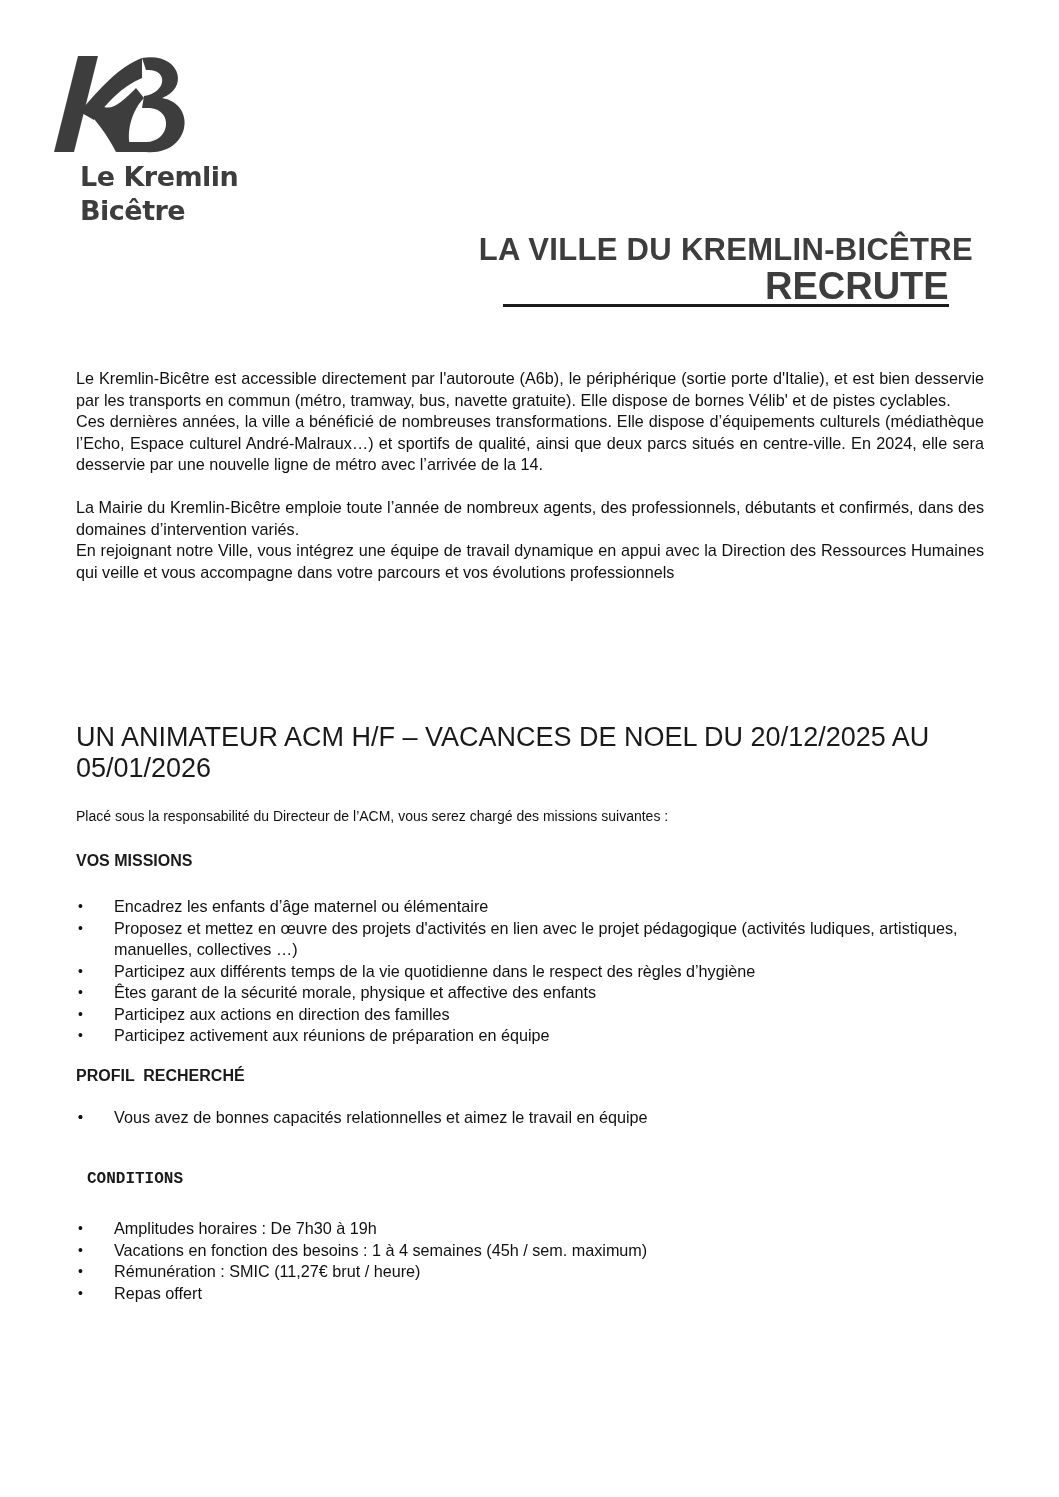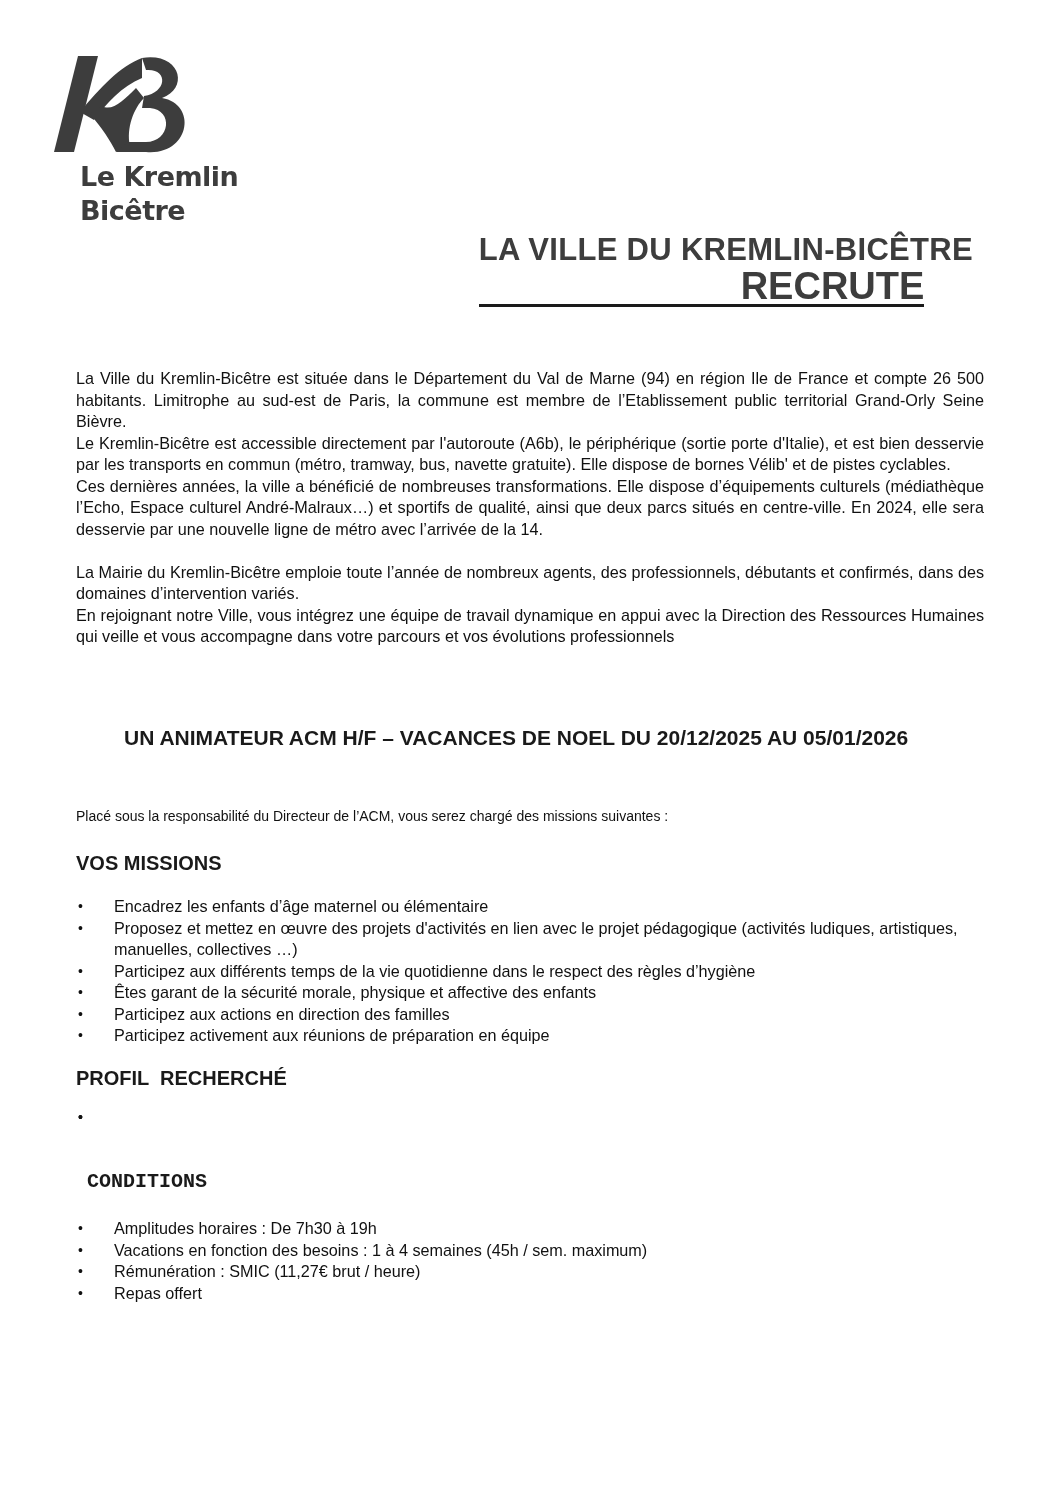--- a/index.html
+++ b/index.html
@@ -2,32 +2,32 @@
 <html><head>
 <meta charset="utf-8">
 <style>
   html, body { margin: 0; padding: 0; background: #ffffff; }
   body { width: 1059px; height: 1497px; position: relative; overflow: hidden;
          font-family: "Liberation Sans", sans-serif; color: #1a1a1a; }
   .logo { position: absolute; left: 50px; top: 48px; width: 230px; height: 180px; }
   .logo-mark { position: absolute; left: 0; top: 0; width: 150px; height: 110px; }
   .logo-text { position: absolute; left: 30px; top: 112px; font-family: "DejaVu Sans", sans-serif;
                font-weight: bold; font-size: 27px; line-height: 34px; color: #3d3d3d; letter-spacing: -0.5px; }
-  .title-block { position: absolute; right: 86px; top: 232px; text-align: left; }
+  .title-block { position: absolute; right: 86px; top: 232px; text-align: center; }
   .title-line1 { font-size: 31px; font-weight: bold; color: #3d3d3d; line-height: 36px; letter-spacing: 0.3px; }
   .title-line2 { font-size: 38px; font-weight: bold; color: #3d3d3d; line-height: 36px;
                  display: inline-block; border-bottom: 3px solid #1a1a1a; padding-left: 262px; }
   .intro { position: absolute; left: 76px; top: 368px; width: 908px; font-size: 16.2px; line-height: 21.5px;
            text-align: justify; color: #111; }
   .intro p { margin: 0; }
   .intro .gap { height: 21.5px; }
-  .job-title { position: absolute; left: 76px; top: 722px; width: 880px; font-size: 21px; font-weight: bold;
-               line-height: 31px; color: #1a1a1a; margin-left: 48px; }
+  .job-title { position: absolute; left: 76px; top: 722px; width: 880px; font-size: 27px; font-weight: normal;
+               line-height: 31px; color: #1a1a1a; }
   .lead { position: absolute; left: 76px; top: 808px; font-size: 14px; color: #111; }
-  .section-h { position: absolute; font-size: 20px; font-weight: bold; color: #1a1a1a; }
+  .section-h { position: absolute; font-size: 16px; font-weight: bold; color: #1a1a1a; }
   ul.bul { position: absolute; left: 76px; margin: 0; padding: 0; list-style: none; width: 900px;
            font-size: 16.2px; line-height: 21.5px; color: #111; }
   ul.bul li { position: relative; padding-left: 38px; }
   ul.bul li .dot { position: absolute; left: 2px; top: 0; font-size: 14px; }
 </style>
 </head>
 <body>
 
 <div class="logo">
   <svg class="logo-mark" viewBox="0 0 150 110">
@@ -41,21 +41,20 @@
     <div>Bicêtre</div>
   </div>
 </div>
 
 <div class="title-block">
   <div class="title-line1">LA VILLE DU KREMLIN-BICÊTRE</div>
   <div class="title-line2">RECRUTE</div>
 </div>
 
 <div class="intro">
-  <p>La Ville du Kremlin-Bicêtre est située dans le Département du Val de Marne (94) en région Ile de France et compte 26 500 habitants. Limitrophe au sud-est de Paris, la commune est membre de l’Etablissement public territorial Grand-Orly Seine Bièvre.</p>
   <p>Le Kremlin-Bicêtre est accessible directement par l'autoroute (A6b), le périphérique (sortie porte d'Italie), et est bien desservie par les transports en commun (métro, tramway, bus, navette gratuite). Elle dispose de bornes Vélib' et de pistes cyclables.</p>
   <p>Ces dernières années, la ville a bénéficié de nombreuses transformations. Elle dispose d’équipements culturels (médiathèque l’Echo, Espace culturel André-Malraux…) et sportifs de qualité, ainsi que deux parcs situés en centre-ville. En 2024, elle sera desservie par une nouvelle ligne de métro avec l’arrivée de la 14.</p>
   <div class="gap"></div>
   <p>La Mairie du Kremlin-Bicêtre emploie toute l’année de nombreux agents, des professionnels, débutants et confirmés, dans des domaines d’intervention variés.</p>
   <p>En rejoignant notre Ville, vous intégrez une équipe de travail dynamique en appui avec la Direction des Ressources Humaines qui veille et vous accompagne dans votre parcours et vos évolutions professionnels</p>
 </div>
 
 <div class="job-title">UN ANIMATEUR ACM H/F – VACANCES DE NOEL DU 20/12/2025 AU 05/01/2026</div>
 
 <div class="lead">Placé sous la responsabilité du Directeur de l’ACM, vous serez chargé des missions suivantes :</div>
@@ -66,21 +65,21 @@
   <li><span class="dot">•</span><span>Proposez et mettez en œuvre des projets d'activités en lien avec le projet pédagogique (activités ludiques, artistiques, manuelles, collectives …)</span></li>
   <li><span class="dot">•</span><span>Participez aux différents temps de la vie quotidienne dans le respect des règles d’hygiène</span></li>
   <li><span class="dot">•</span><span>Êtes garant de la sécurité morale, physique et affective des enfants</span></li>
   <li><span class="dot">•</span><span>Participez aux actions en direction des familles</span></li>
   <li><span class="dot">•</span><span>Participez activement aux réunions de préparation en équipe</span></li>
 </ul>
 
 <div class="section-h" style="left:76px; top:1067px; white-space:pre;">PROFIL  RECHERCHÉ</div>
 <ul class="bul" style="top:1107px;">
   <li><span class="dot">•</span></li>
-  <li><span class="dot">•</span></li>
+  <li><span class="dot">•</span><span>Vous avez de bonnes capacités relationnelles et aimez le travail en équipe</span></li>
 </ul>
 
 <div class="section-h" style="left:87px; top:1170px;font-family:Liberation Mono, monospace;">CONDITIONS</div>
 <ul class="bul" style="top:1218px;">
   <li><span class="dot">•</span><span>Amplitudes horaires : De 7h30 à 19h</span></li>
   <li><span class="dot">•</span><span>Vacations en fonction des besoins : 1 à 4 semaines (45h / sem. maximum)</span></li>
   <li><span class="dot">•</span><span>Rémunération : SMIC (11,27€ brut / heure)</span></li>
   <li><span class="dot">•</span><span>Repas offert</span></li>
 </ul>
 

